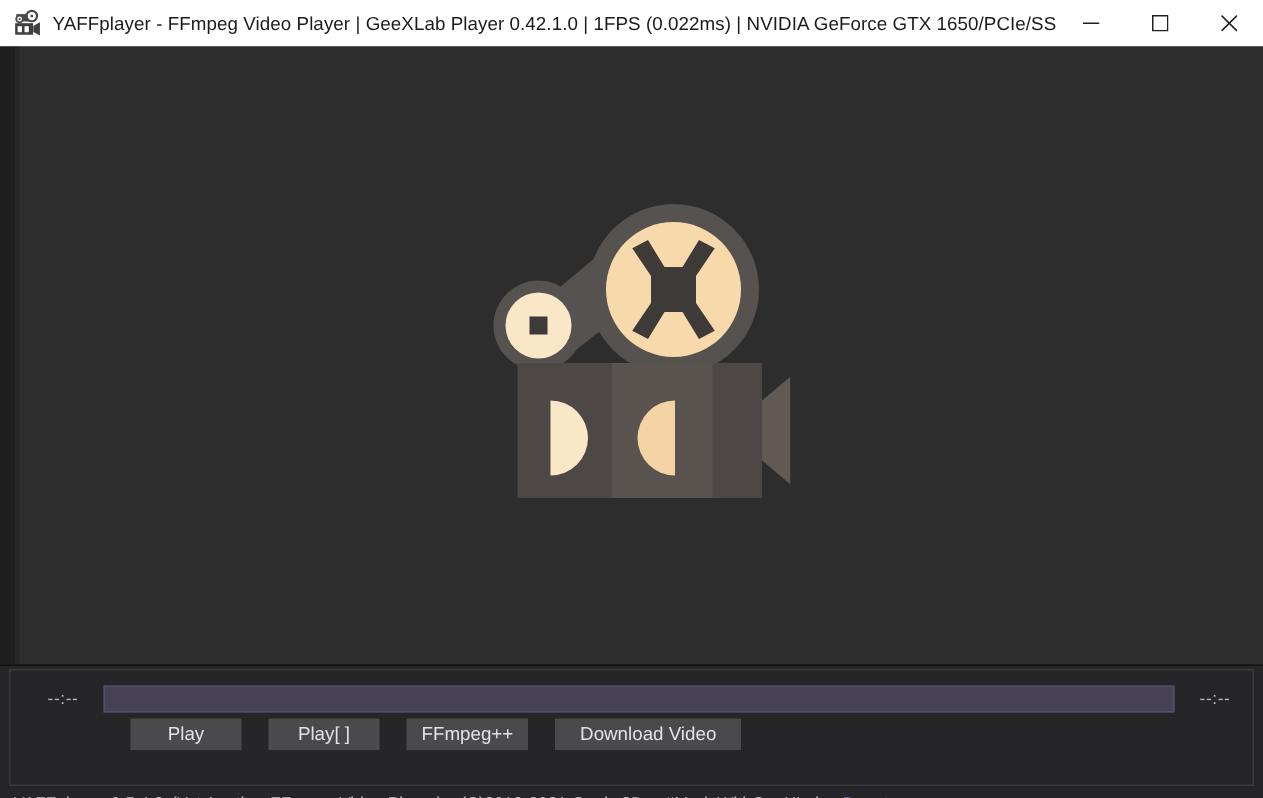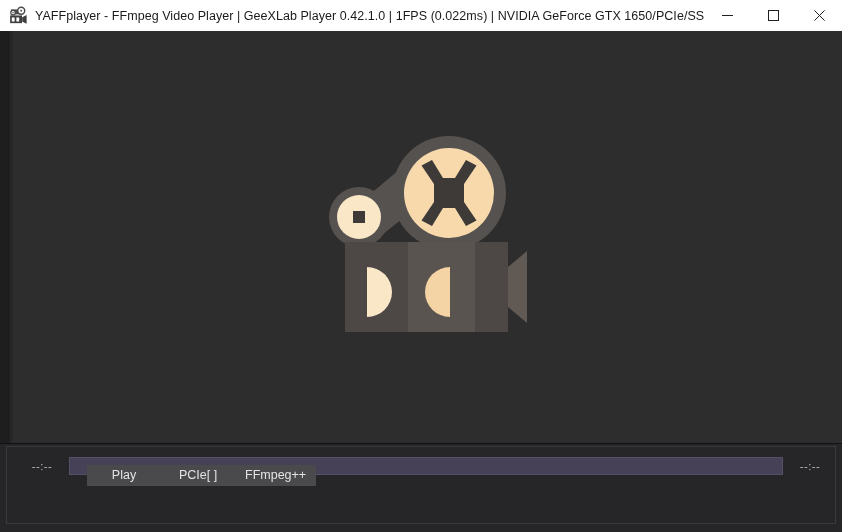--- a/index.html
+++ b/index.html
@@ -144,25 +144,26 @@
   .seek-fill {
     position: absolute;
     left: 0; top: 0; bottom: 0;
     width: 0%;
     background: #6f6a8c;
   }
 
   .btn-row {
     position: absolute;
     left: 0;
-    top: 16px;
+    top: 30px;
     width: 830px;
     height: 24px;
     display: flex;
     align-items: center;
+    gap: 18px;
     padding-left: 80px;
     box-sizing: border-box;
   }
   .ctl-btn {
     background: #4a4a4c;
     color: #e3e3e6;
     border: none;
     outline: none;
     font-family: "Liberation Sans", sans-serif;
     font-size: 12.5px;
@@ -281,22 +282,23 @@
       <div class="seek-row">
         <div class="time-label left">--:--</div>
         <div class="seek-bar">
           <div class="seek-fill" style="width: 0%;"></div>
         </div>
         <div class="time-label right">--:--</div>
       </div>
 
       <div class="btn-row">
         <button class="ctl-btn">Play</button>
-        <button class="ctl-btn">PCIe[ ]</button>
+        <button class="ctl-btn">Play[ ]</button>
         <button class="ctl-btn">FFmpeg++</button>
+        <button class="ctl-btn wide">Download Video</button>
       </div>
     </div>
 
     <div class="statusbar">
       <span class="status-seg">YAFFplayer</span>
       <span class="status-seg">0.5.4.2</span>
       <span class="status-seg">(Yet Another FFmpeg Video Player)</span>
       <span class="status-seg">- (C)2019-2021 Geeks3D</span>
       <span class="status-hash">#MadeWithGeeXLab</span>
       <span class="donate-link">Donate</span>

